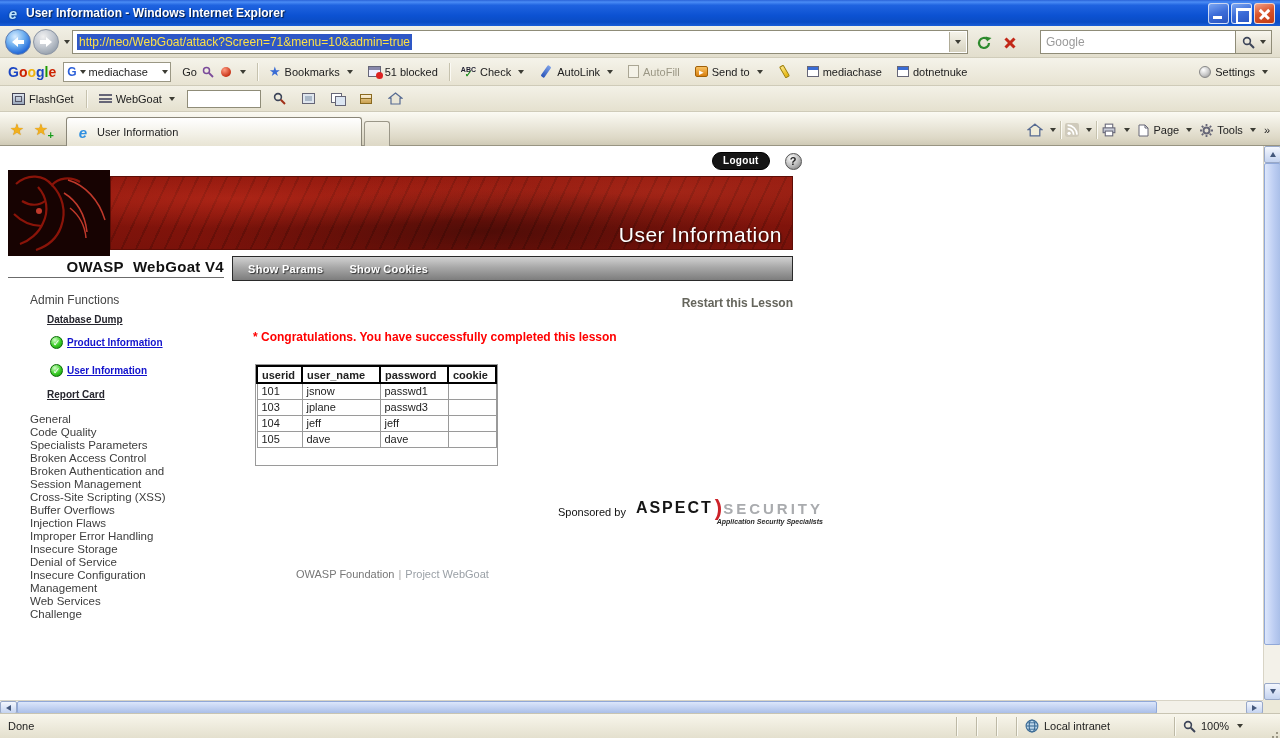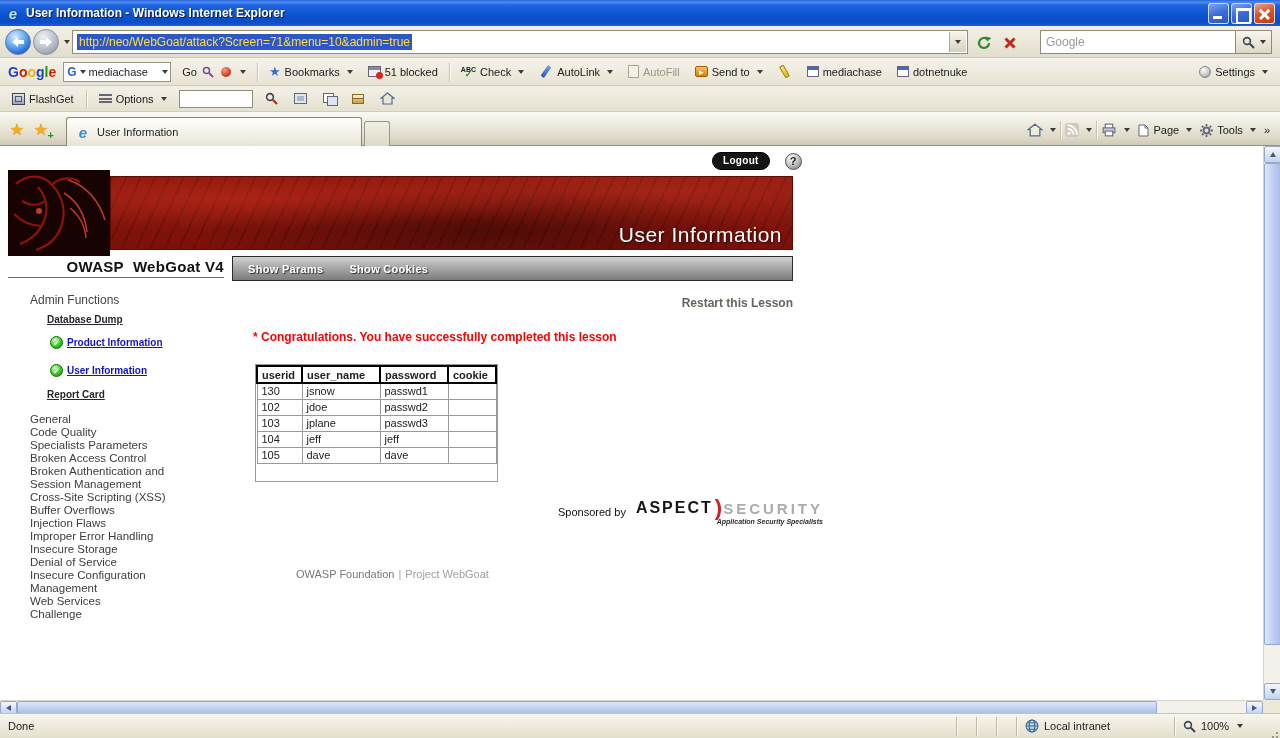--- a/index.html
+++ b/index.html
@@ -345,21 +345,21 @@
       <span class="fg-ic"></span>
       <span>FlashGet</span>
     </span>
     <span class="tsep"></span>
     <span class="tbtn">
       <span class="opt-ic">
           <i></i>
           <i></i>
           <i></i>
         </span>
-      <span>Options</span>
+      <span>WebGoat</span>
       <span class="caret"></span>
     </span>
     <input class="fg-input" style="">
     <span class="tbtn">
       <svg width="13" height="13" viewBox="0 0 13 13">
           <circle cx="5" cy="5" r="3.4" fill="none" stroke="#3c4458" stroke-width="1.6"></circle>
           <line x1="7.8" y1="7.8" x2="12" y2="12" stroke="#a03018" stroke-width="2"></line>
         </svg>
     </span>
     <span class="tbtn">
@@ -523,29 +523,23 @@
         <thead>
           <tr>
               <th>userid</th>
               <th>user_name</th>
               <th>password</th>
               <th>cookie</th>
             </tr>
         </thead>
         <tbody>
             <tr>
-            <td>130</td>
+            <td>101</td>
             <td>jsnow</td>
             <td>passwd1</td>
-            <td></td>
-          </tr>
-            <tr>
-            <td>102</td>
-            <td>jdoe</td>
-            <td>passwd2</td>
             <td></td>
           </tr>
             <tr>
             <td>103</td>
             <td>jplane</td>
             <td>passwd3</td>
             <td></td>
           </tr>
             <tr>
             <td>104</td>

